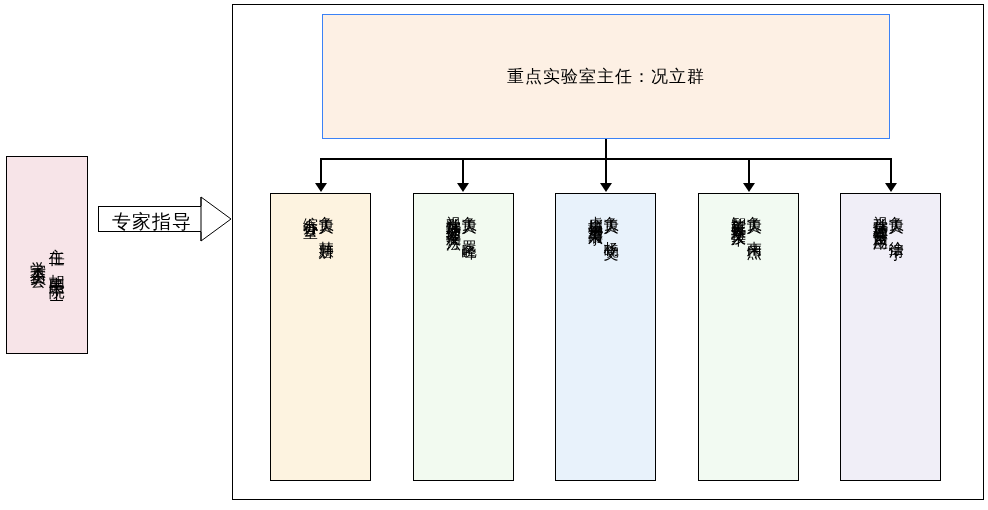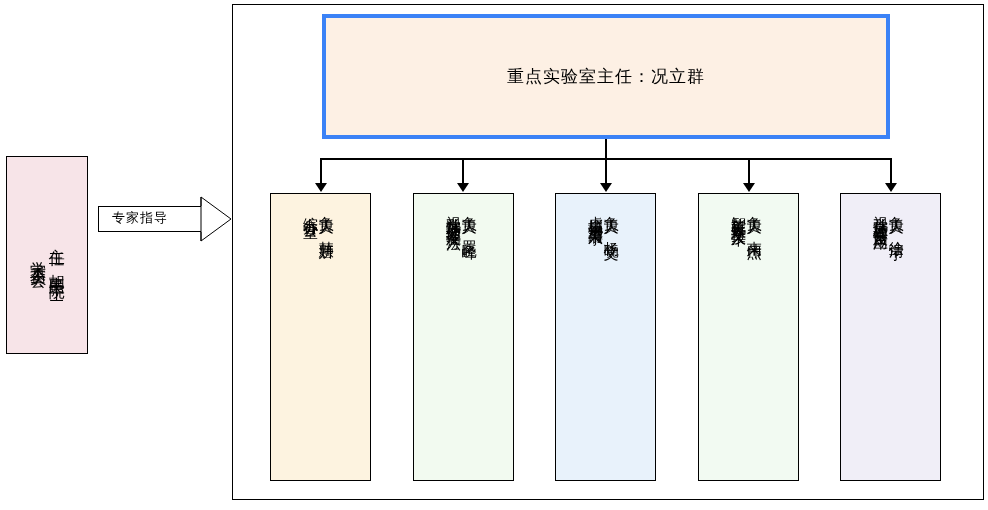--- a/index.html
+++ b/index.html
@@ -56,21 +56,21 @@
     box-sizing: border-box;
   }
 
   
   #header-box {
     position: absolute;
     left: 322px;
     top: 14px;
     width: 568px;
     height: 125px;
-    border: 4px solid #3b82f6;
+    border: 1px solid #3b82f6;
     background: #fdf0e4;
     box-sizing: border-box;
     display: flex;
     flex-direction: column;
     justify-content: center;
     align-items: center;
     gap: 5px;
   }
   .header-line {
     font-size: 17px;
@@ -121,21 +121,21 @@
     position: absolute;
   }
   .block-arrow .shaft {
     position: absolute;
     border: 1px solid #000000;
     background: #ffffff;
     box-sizing: border-box;
   }
   .block-arrow .label {
     position: absolute;
-    font-size: 13px;
+    font-size: 19px;
     color: #000000;
     white-space: nowrap;
     letter-spacing: 1px;
   }
 </style>
 </head>
 <body>
 
 <div id="stage">
 

